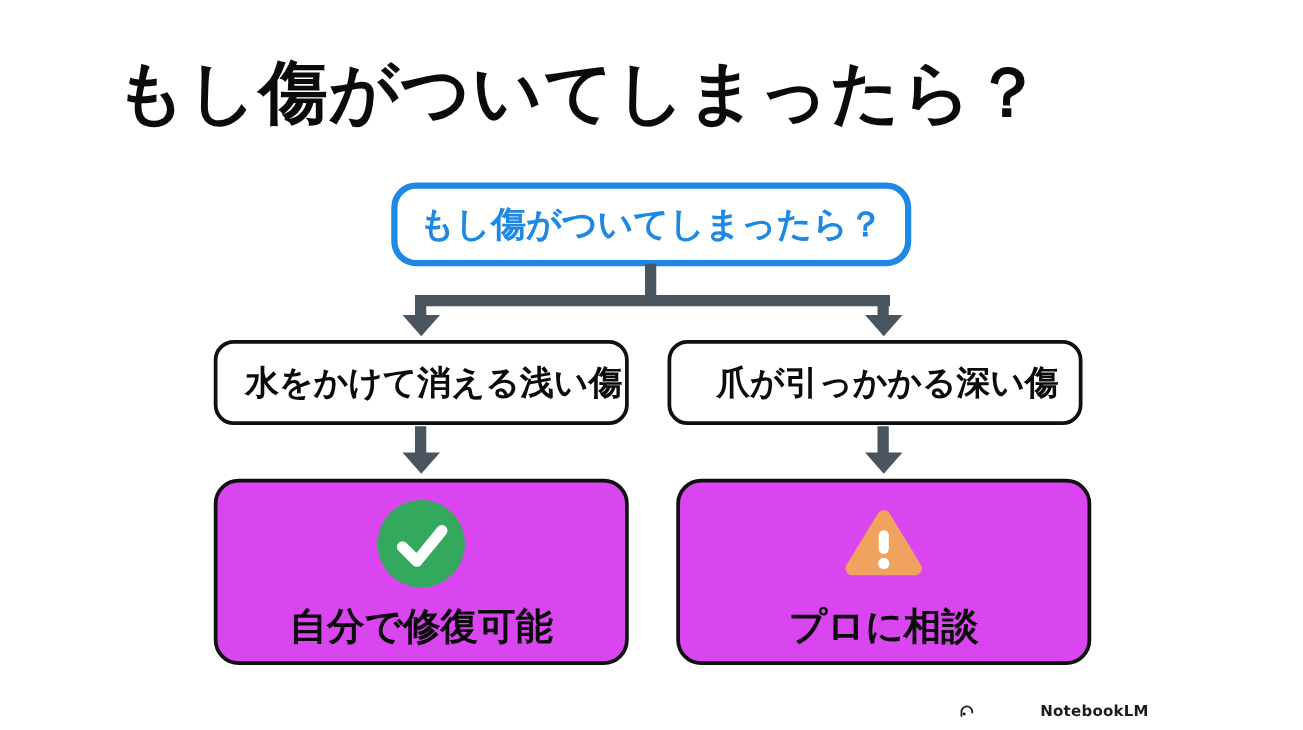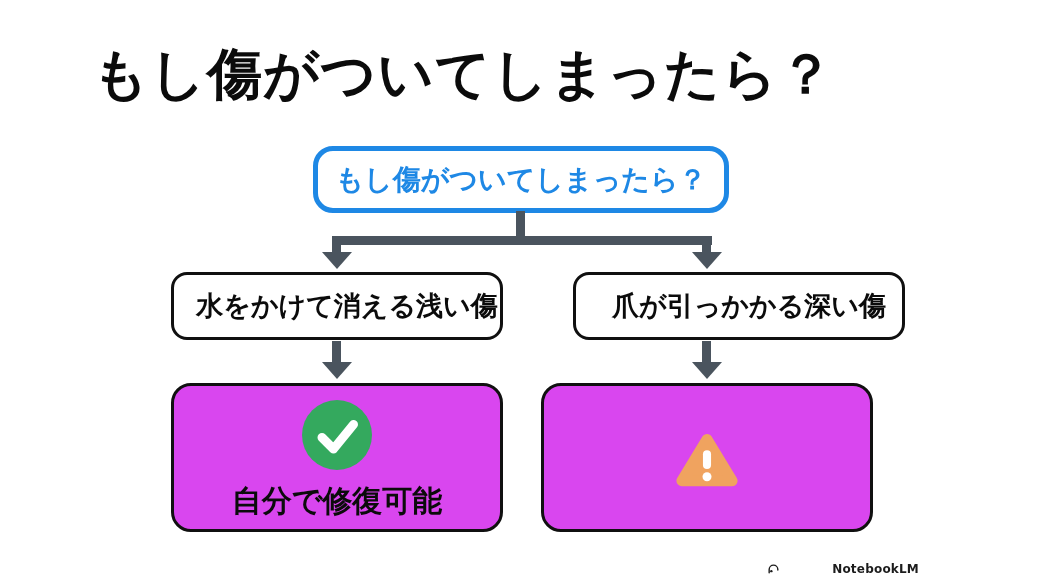--- a/index.html
+++ b/index.html
@@ -70,21 +70,21 @@
   .cond-box {
     position: absolute;
     top: 272px;
     width: 332px; height: 68px;
     border: 3px solid #101010;
     border-radius: 16px;
     background: #ffffff;
     display: flex; align-items: center; justify-content: center; padding-left: 20px;
   }
   .cond-left  { left: 171px; }
-  .cond-right { left: 573px; }
+  .cond-right { left: 534px; }
   .cond-box .label {
     color: #0b0b0b;
     font-size: 27px;
     font-weight: 800;
     white-space: nowrap;
   }
 
   
   .result-box {
     position: absolute;
@@ -159,20 +159,21 @@
     </svg>
     <span class="label">自分で修復可能</span>
   </div>
 
   <div class="result-box result-right">
     <svg class="result-icon" viewBox="0 0 80 72" aria-hidden="true">
       <path d="M40 12 L68 58 L12 58 Z" fill="#F0A35F" stroke="#F0A35F" stroke-width="12" stroke-linejoin="round"></path>
       <rect x="35.5" y="24" width="9" height="21" rx="4.5" fill="#ffffff"></rect>
       <circle cx="40" cy="53.5" r="5" fill="#ffffff"></circle>
     </svg>
+    <span class="label">プロに相談</span>
   </div>
 
   <div class="footer-brand">
     <svg width="13" height="13" viewBox="0 0 24 24" aria-hidden="true">
       <path d="M4 18 V12 A 8 8 0 0 1 20 12 V13" fill="none" stroke="#1c1c1c" stroke-width="2.6" stroke-linecap="round"></path>
       <circle cx="8" cy="15" r="2.2" fill="#1c1c1c"></circle>
     </svg>
     <span class="brand-text">NotebookLM</span>
   </div>
 

